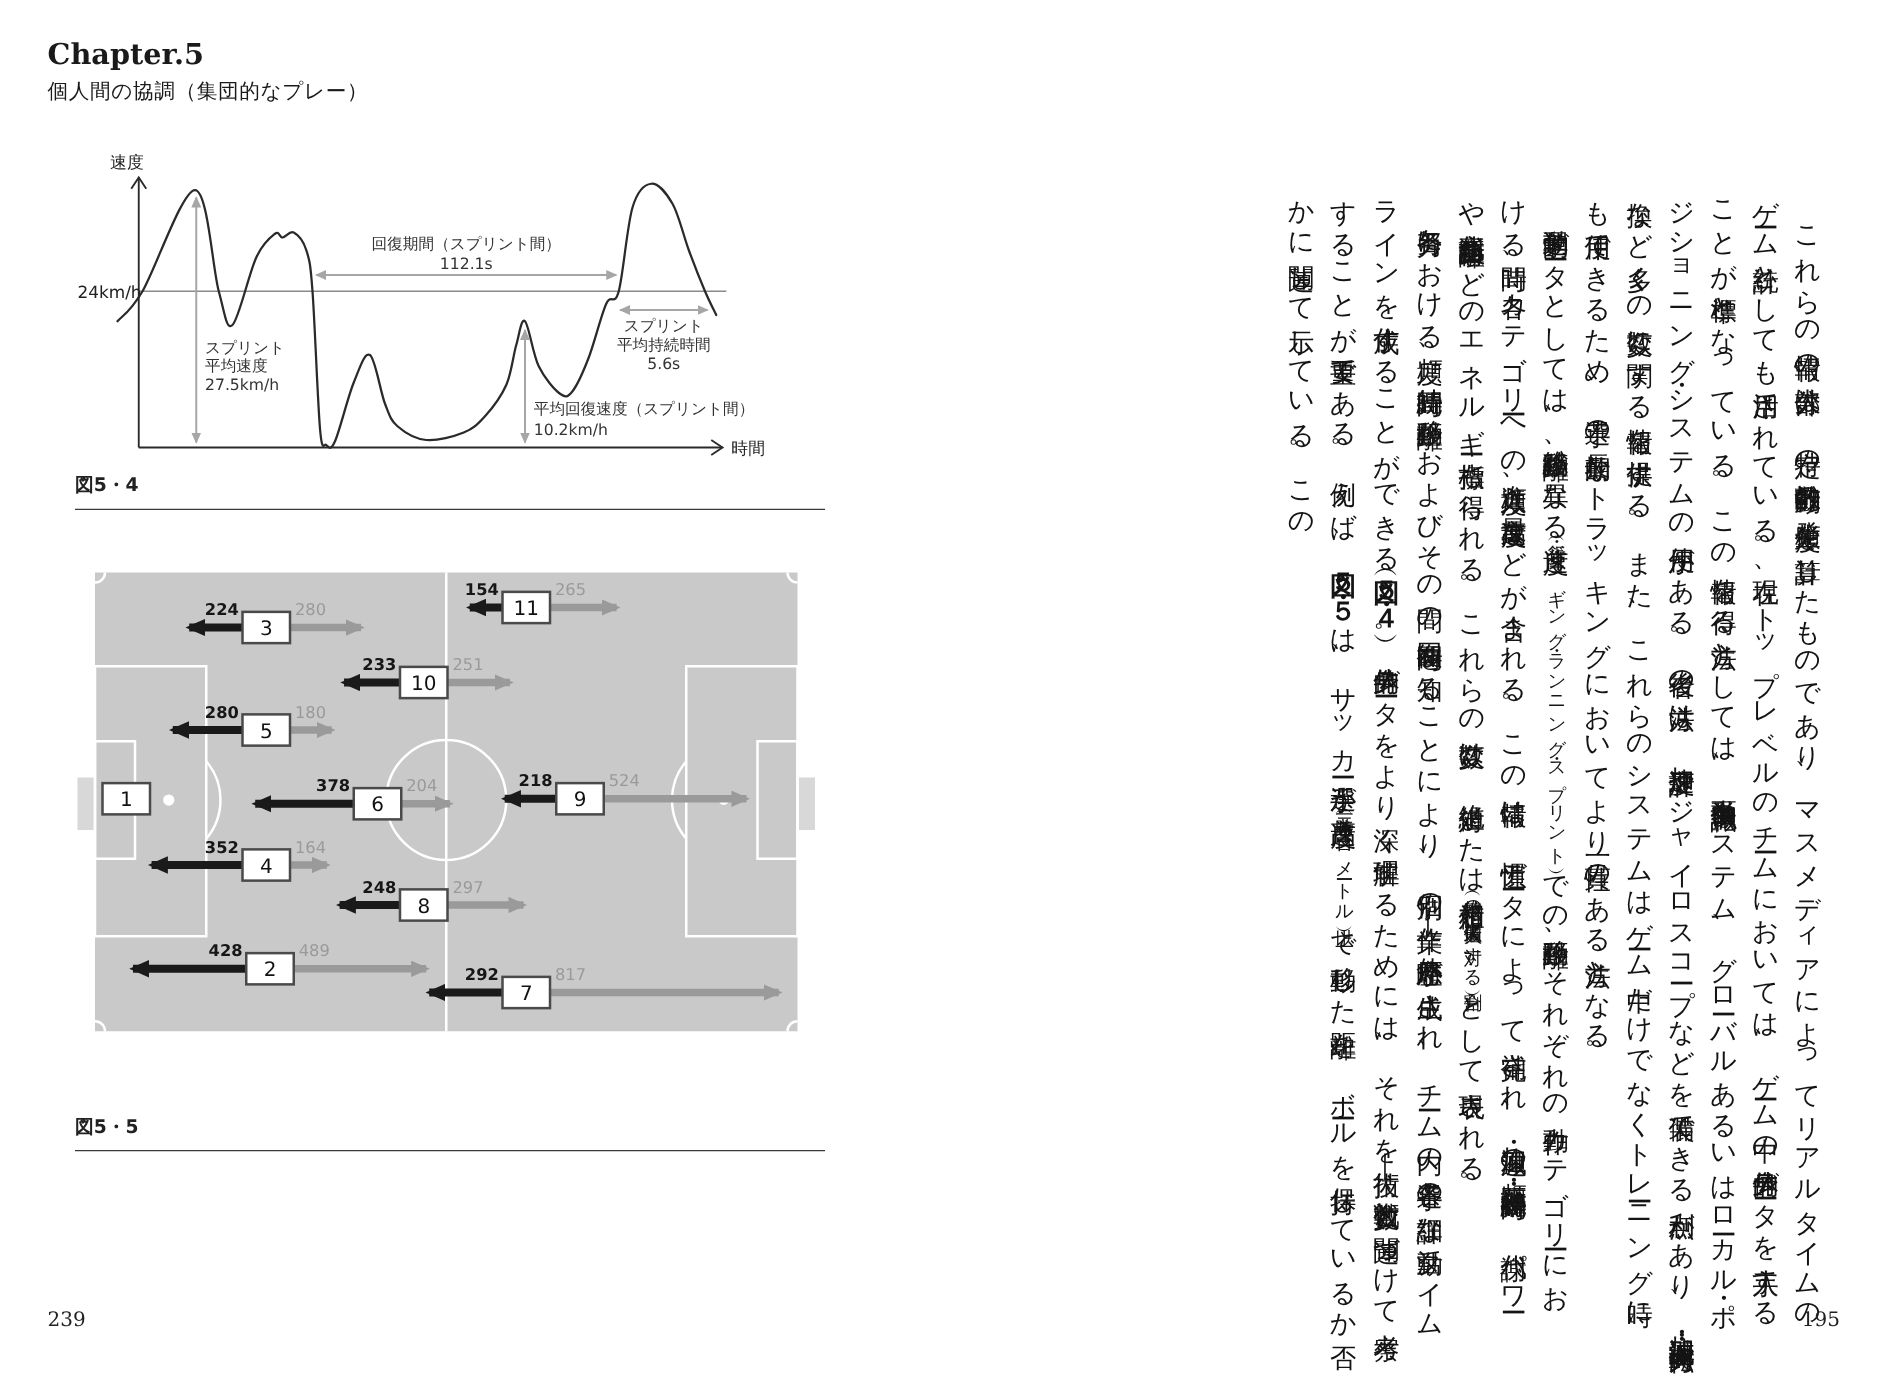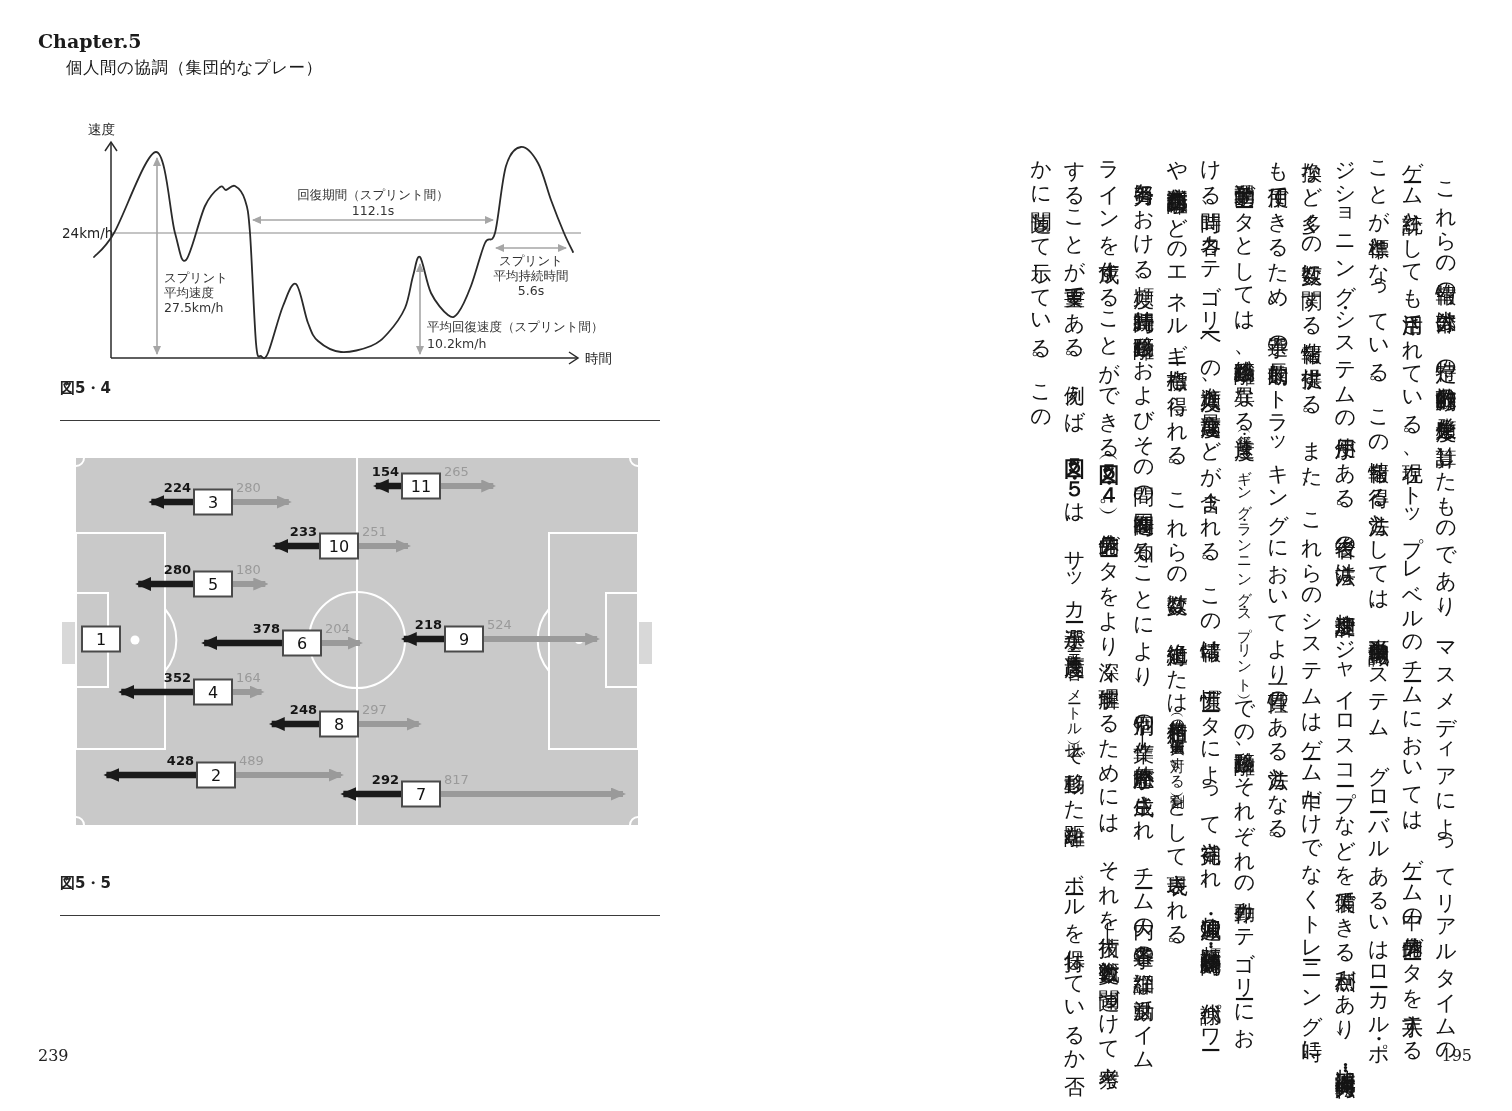--- a/index.html
+++ b/index.html
@@ -2,30 +2,30 @@
 <html><head>
 <meta charset="utf-8">
 <style>
   html,body{margin:0;padding:0;}
   body{
     width:1512px;height:1111px;position:relative;background:#ffffff;
     font-family:"DejaVu Sans","Liberation Sans",sans-serif;color:#1c1c1c;overflow:hidden;
   }
   
   .chapter-head{position:absolute;left:38px;top:30px;}
-  .chapter-label{font-family:"DejaVu Serif","Liberation Serif",serif;font-weight:bold;font-size:19px;color:#1a1a1a;}
-  .chapter-title{font-size:16.5px;margin-top:5px;color:#1a1a1a;letter-spacing:.5px;margin-left:28px;}
+  .chapter-label{font-family:"DejaVu Serif","Liberation Serif",serif;font-weight:bold;font-size:23px;color:#1a1a1a;}
+  .chapter-title{font-size:16.5px;margin-top:5px;color:#1a1a1a;letter-spacing:.5px;}
   
   .fig-svg{position:absolute;}
   #sprint-chart{left:58px;top:118px;}
   #pitch-fig{left:58px;top:452px;}
   .caption{position:absolute;left:60px;width:600px;display:flex;font-size:15px;line-height:1.45;
-           color:#222;padding-bottom:20px;border-bottom:1.5px solid #3a3a3a;}
+           color:#222;padding-bottom:7px;border-bottom:1.5px solid #3a3a3a;}
   #caption-fig4{top:378px;}
-  #caption-fig5{top:873px;text-align:center;}
+  #caption-fig5{top:891px;text-align:center;}
   .caption .lbl{font-weight:bold;white-space:nowrap;}
   
   .ax-label{font-size:13.5px;fill:#222;}
   .ann-text{font-size:12.5px;fill:#333;}
   .curve{fill:none;stroke:#2a2a2a;stroke-width:1.8;stroke-linejoin:round;stroke-linecap:round;}
   .axis{stroke:#2a2a2a;stroke-width:1.5;fill:none;}
   .thresh{stroke:#8a8a8a;stroke-width:1.1;}
   .ann-line{stroke:#a6a6a6;stroke-width:1.6;}
   
   .pitch-line{stroke:#ffffff;stroke-width:2;fill:none;}

